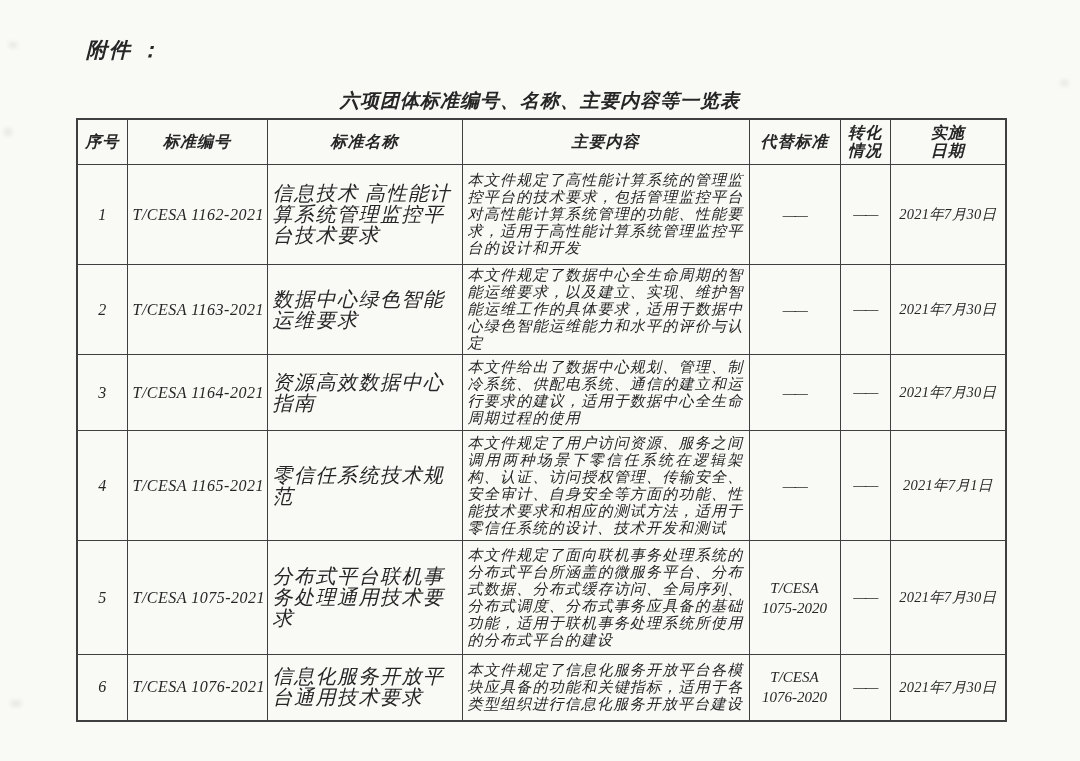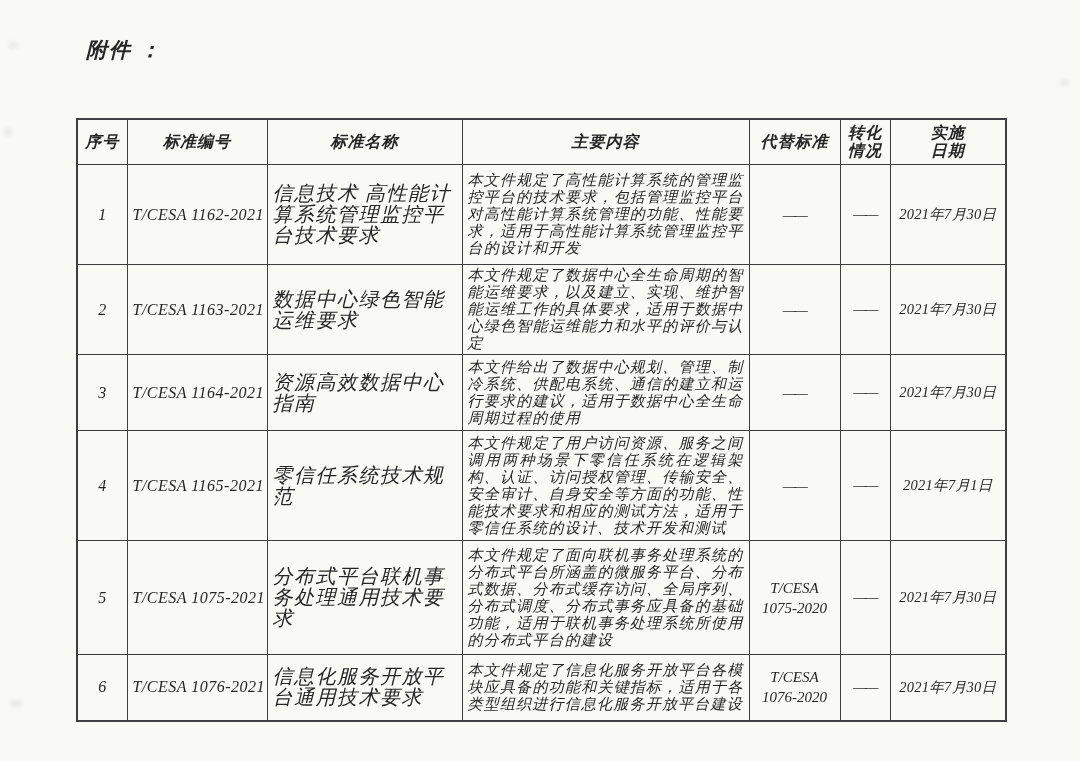--- a/index.html
+++ b/index.html
@@ -70,20 +70,21 @@
 </head>
 <body>
 
 <div class="page">
   <div class="artifact a1"></div>
   <div class="artifact a2"></div>
   <div class="artifact a3"></div>
   <div class="artifact a4"></div>
 
   <div class="attachment">附件 ：</div>
+  <div class="doc-title">六项团体标准编号、名称、主要内容等一览表</div>
 
   <table class="std">
     <colgroup>
       <col style="width:50px">
       <col style="width:140px">
       <col style="width:195px">
       <col style="width:287px">
       <col style="width:91px">
       <col style="width:50px">
       <col style="width:116px">

